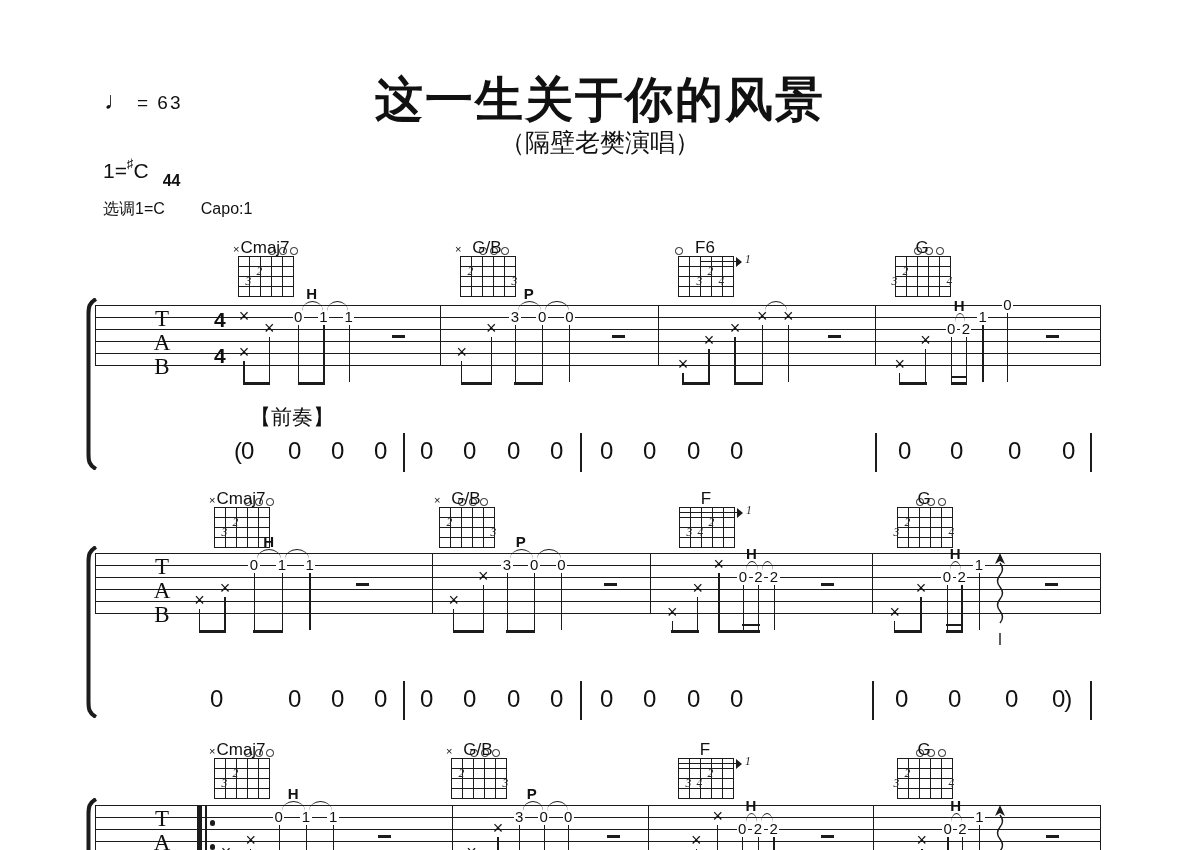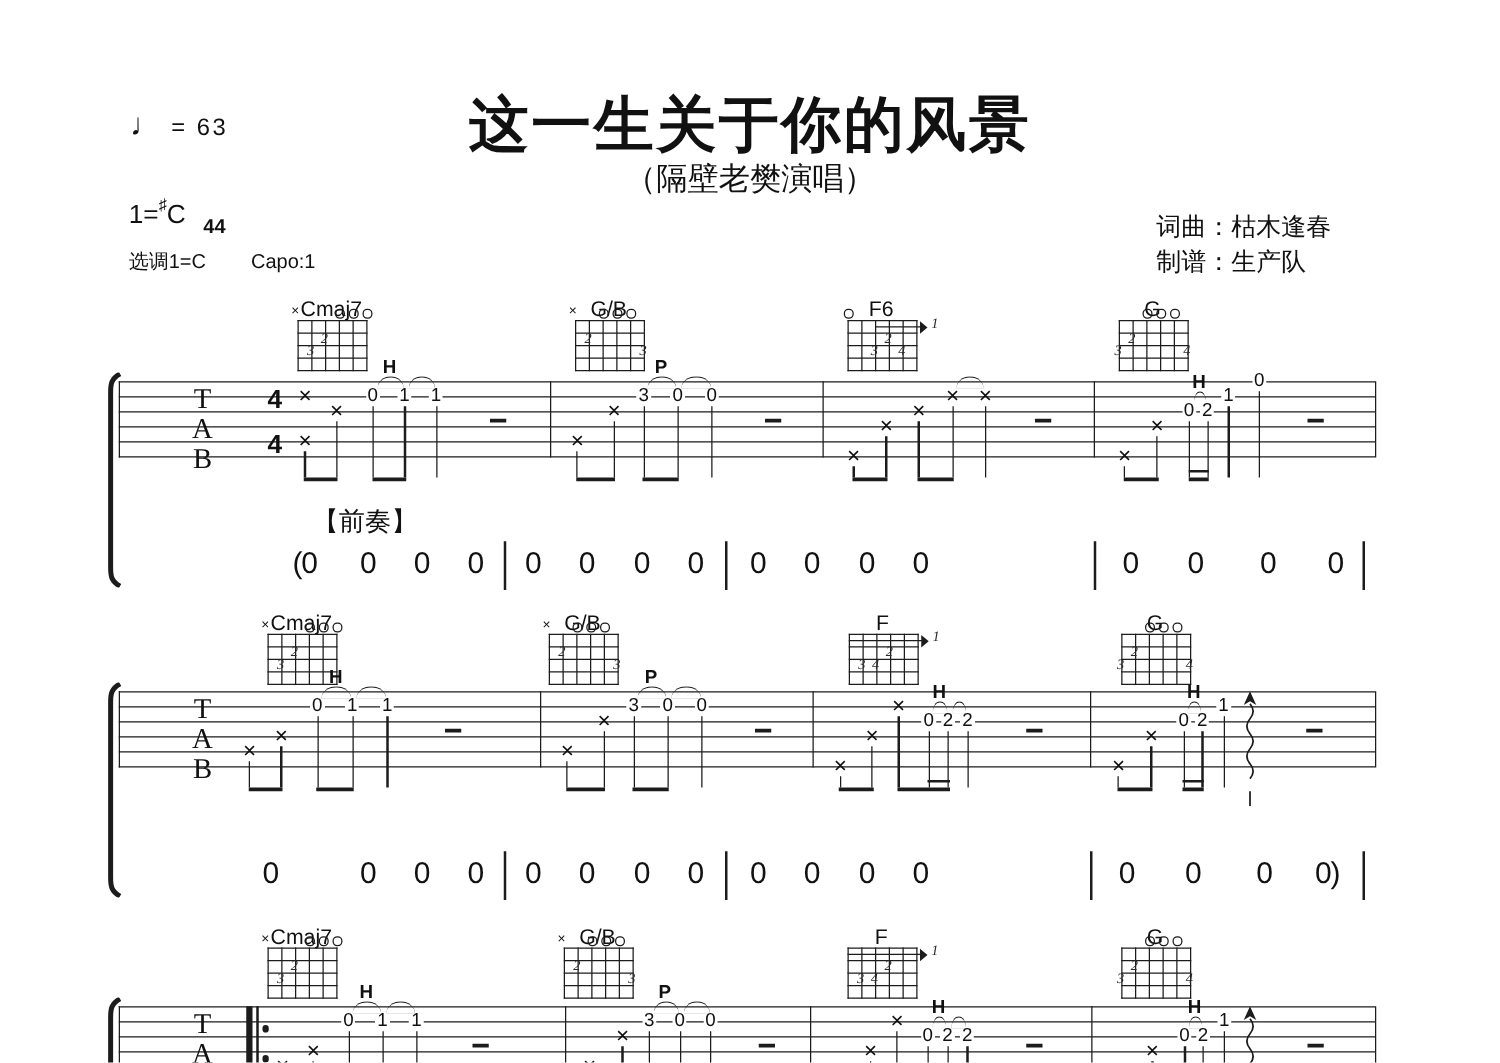--- a/index.html
+++ b/index.html
@@ -28,24 +28,20 @@
   <div class="abs tempo">
     <span class="note">♩</span><span class="txt">= 63</span>
   </div>
   <div class="abs subtitle">（隔壁老樊演唱）</div>
   <div class="abs title">这一生关于你的风景</div>
   <div class="abs keyline">
     <span>1=</span><sup>♯</sup><span>C</span><span class="frac"><span>4</span><span class="bar"></span><span>4</span></span>
   </div>
   <div class="abs tuneline">
     <span>选调1=C</span><span class="capo">Capo:1</span>
-  </div>
-  <div class="abs credits">
-    <div>词曲：枯木逢春</div>
-    <div>制谱：生产队</div>
   </div>
   <div class="abs seclabel">【前奏】</div>
   <div id="score" class="abs" style="left:0;top:0;width:1200px;height:850px;">
       <svg width="16" height="172" style="position: absolute; left: 84px; top: 298px;">
         <path d="M12,1 C5,5 4.5,9 4.5,16 L4.5,156 C4.5,163 5,167 12,171" stroke="#1c1c1c" stroke-width="4" fill="none"></path>
       </svg>
       <div class="abs" style="left: 95px; top: 305px; width: 1005px; height: 1.2px; background: rgb(28, 28, 28);"></div>
       <div class="abs" style="left: 95px; top: 317px; width: 1005px; height: 1.2px; background: rgb(28, 28, 28);"></div>
       <div class="abs" style="left: 95px; top: 329px; width: 1005px; height: 1.2px; background: rgb(28, 28, 28);"></div>
       <div class="abs" style="left: 95px; top: 341px; width: 1005px; height: 1.2px; background: rgb(28, 28, 28);"></div>

